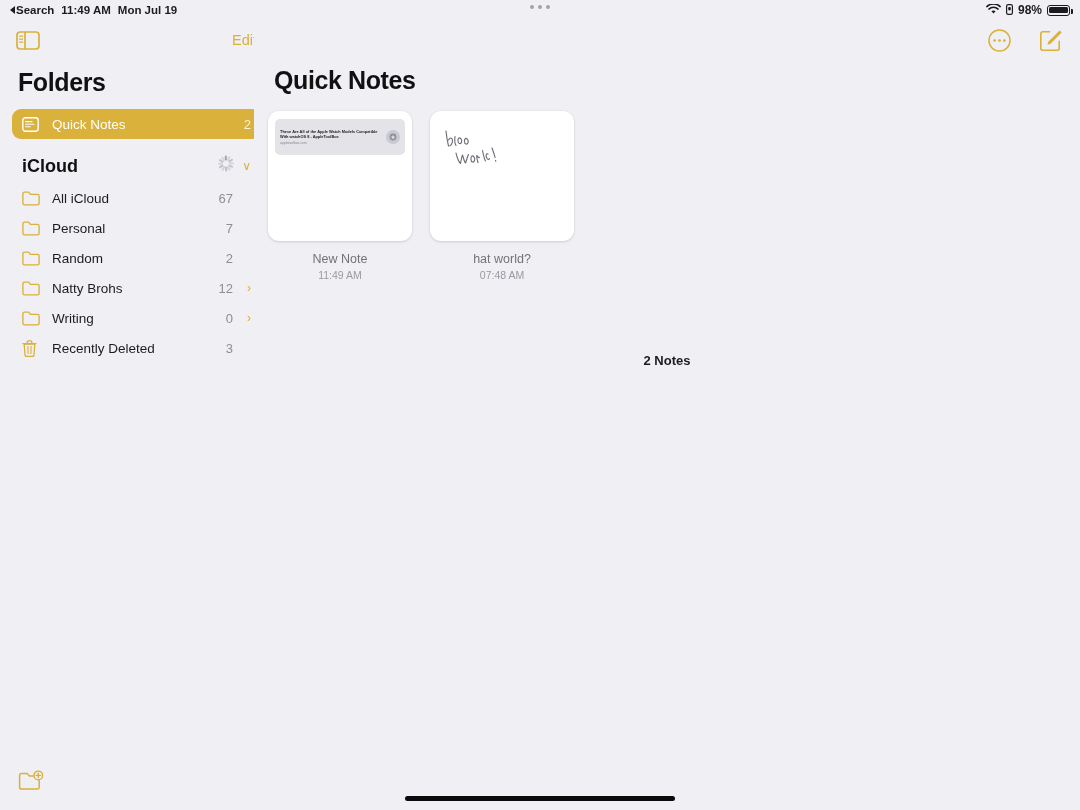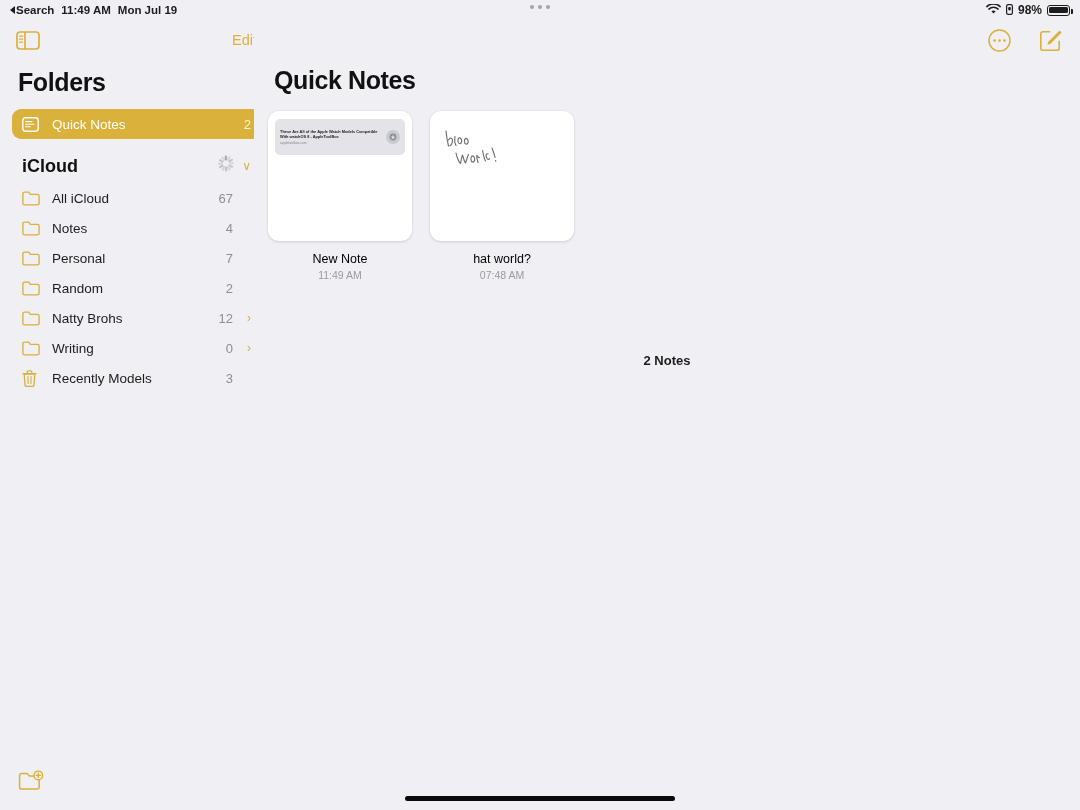--- a/index.html
+++ b/index.html
@@ -70,21 +70,21 @@
   .main-toolbar { height:40px; display:flex; align-items:center; justify-content:flex-end;
                   padding:0 18px; gap:28px; }
 
   .main-title { font-size:25px; font-weight:bold; color:#111; padding:6px 20px 16px 20px; letter-spacing:-.4px; }
 
   .grid { display:flex; gap:18px; padding:0 14px; }
   .note { width:144px; }
   .thumb { width:144px; height:130px; background:#fff; border-radius:11px;
            box-shadow:0 1px 3px rgba(0,0,0,.13), 0 0 0 .5px rgba(0,0,0,.03); overflow:hidden;
            position:relative; cursor:pointer; }
-  .note-title { text-align:center; font-size:12.5px; color:#000000; margin-top:11px; }
+  .note-title { text-align:center; font-size:12.5px; color:#737373; margin-top:11px; }
   .note-time { text-align:center; font-size:10.5px; color:#9a9aa0; margin-top:3px; }
 
   .linkcard { margin:8px 7px 0 7px; background:#e3e3e8; border-radius:5px; height:36px;
               display:flex; align-items:center; padding:4px 5px; }
   .linkcard .txt { flex:1; overflow:hidden; }
   .linkcard .lt { font-size:3.9px; font-weight:bold; color:#1c1c1e; line-height:1.32; }
   .linkcard .lu { font-size:3.4px; color:#8a8a90; margin-top:1.4px; }
   .linkcard .fav { width:14px; height:14px; border-radius:50%; background:#c9c9d1; flex:0 0 14px;
                    display:flex; align-items:center; justify-content:center; }
 
@@ -194,30 +194,20 @@
           <span class="lbl">All iCloud</span>
           <span class="cnt">67</span>
           <span class="chev"></span>
         </div>
         <div class="row">
           <span class="ic">
             <svg width="18" height="15" viewBox="0 0 18 15">
               <path d="M0.9 2.8 A1.7 1.7 0 0 1 2.6 1.1 H6.6 L8.4 3.4 H15.4 A1.7 1.7 0 0 1 17.1 5.1 V12.2 A1.7 1.7 0 0 1 15.4 13.9 H2.6 A1.7 1.7 0 0 1 0.9 12.2 Z" stroke="#d9b13b" stroke-width="1.35" fill="none" stroke-linejoin="round"></path>
             </svg>
           </span>
-          <span class="lbl">Notes</span>
-          <span class="cnt">4</span>
-          <span class="chev"></span>
-        </div>
-        <div class="row">
-          <span class="ic">
-            <svg width="18" height="15" viewBox="0 0 18 15">
-              <path d="M0.9 2.8 A1.7 1.7 0 0 1 2.6 1.1 H6.6 L8.4 3.4 H15.4 A1.7 1.7 0 0 1 17.1 5.1 V12.2 A1.7 1.7 0 0 1 15.4 13.9 H2.6 A1.7 1.7 0 0 1 0.9 12.2 Z" stroke="#d9b13b" stroke-width="1.35" fill="none" stroke-linejoin="round"></path>
-            </svg>
-          </span>
           <span class="lbl">Personal</span>
           <span class="cnt">7</span>
           <span class="chev"></span>
         </div>
         <div class="row">
           <span class="ic">
             <svg width="18" height="15" viewBox="0 0 18 15">
               <path d="M0.9 2.8 A1.7 1.7 0 0 1 2.6 1.1 H6.6 L8.4 3.4 H15.4 A1.7 1.7 0 0 1 17.1 5.1 V12.2 A1.7 1.7 0 0 1 15.4 13.9 H2.6 A1.7 1.7 0 0 1 0.9 12.2 Z" stroke="#d9b13b" stroke-width="1.35" fill="none" stroke-linejoin="round"></path>
             </svg>
           </span>
@@ -248,21 +238,21 @@
         <div class="row">
           <span class="ic">
             <svg width="15" height="17" viewBox="0 0 15 17">
               <path d="M2.2 4.2 H12.8 L12 15.2 A1.5 1.5 0 0 1 10.5 16.5 H4.5 A1.5 1.5 0 0 1 3 15.2 Z" stroke="#d9b13b" stroke-width="1.3" fill="none" stroke-linejoin="round"></path>
               <line x1="0.9" y1="3.6" x2="14.1" y2="3.6" stroke="#d9b13b" stroke-width="1.3" stroke-linecap="round"></line>
               <path d="M5.2 3.4 V2 A1.2 1.2 0 0 1 6.4 0.8 H8.6 A1.2 1.2 0 0 1 9.8 2 V3.4" stroke="#d9b13b" stroke-width="1.3" fill="none"></path>
               <line x1="5.9" y1="6.6" x2="6.1" y2="13.6" stroke="#d9b13b" stroke-width="1.1" stroke-linecap="round"></line>
               <line x1="9.1" y1="6.6" x2="8.9" y2="13.6" stroke="#d9b13b" stroke-width="1.1" stroke-linecap="round"></line>
             </svg>
           </span>
-          <span class="lbl">Recently Models</span>
+          <span class="lbl">Recently Deleted</span>
           <span class="cnt">3</span>
           <span class="chev"></span>
         </div>
       </div>
 
     <button class="icon-btn newfolder">
       <svg width="26" height="22" viewBox="0 0 26 22">
         <path d="M1.6 5.2 A1.8 1.8 0 0 1 3.4 3.4 H9.2 L11.2 5.9 H19.4 A1.8 1.8 0 0 1 21.2 7.7 V17.3 A1.8 1.8 0 0 1 19.4 19.1 H3.4 A1.8 1.8 0 0 1 1.6 17.3 Z" stroke="#d9b13b" stroke-width="1.5" fill="none" stroke-linejoin="round"></path>
         <circle cx="20.3" cy="5.4" r="4.3" fill="#f0eff4" stroke="#d9b13b" stroke-width="1.4"></circle>
         <line x1="20.3" y1="3.2" x2="20.3" y2="7.6" stroke="#d9b13b" stroke-width="1.4" stroke-linecap="round"></line>

